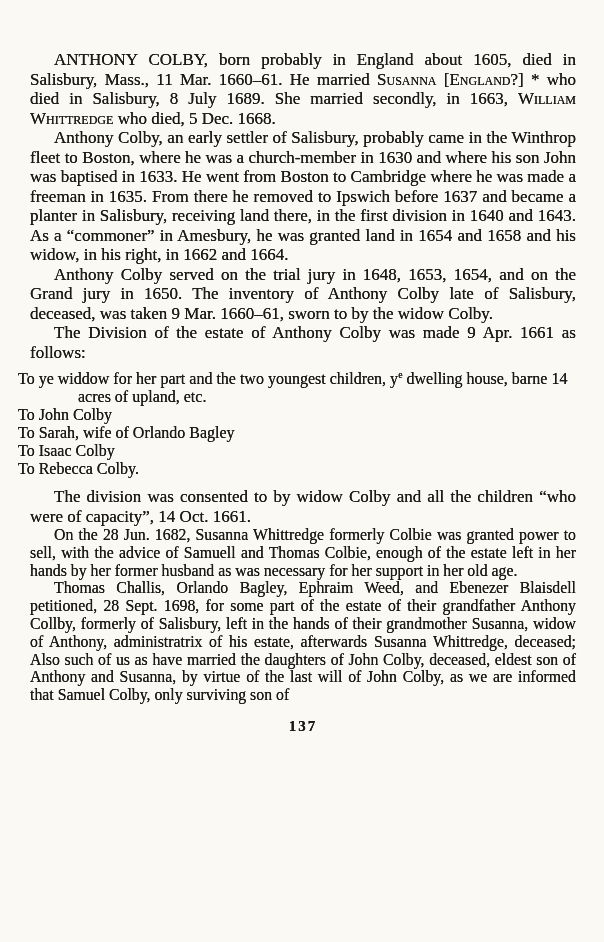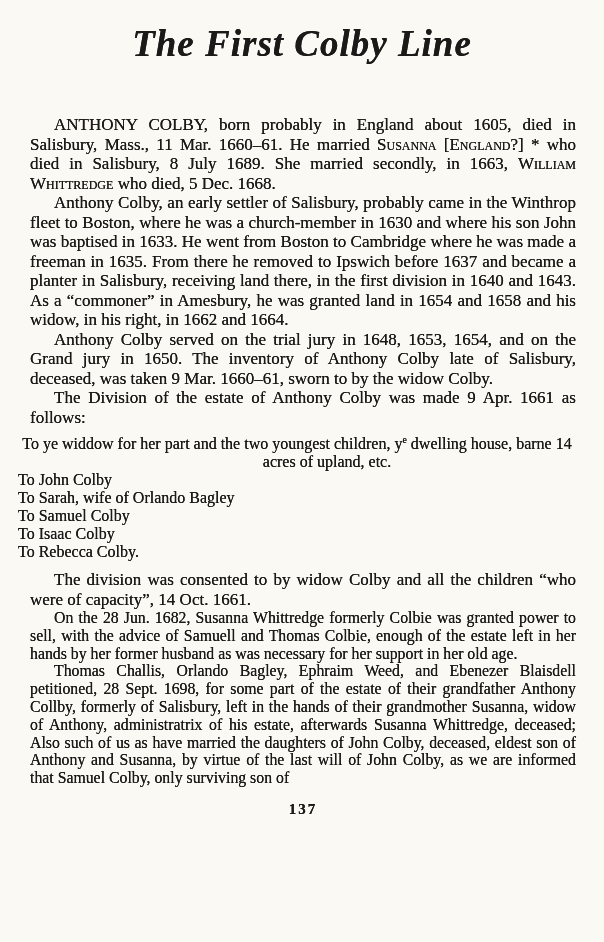--- a/index.html
+++ b/index.html
@@ -44,54 +44,51 @@
     margin:8px 0 9px -12px;
   }
   .div-item {
     font-size:16px;
     line-height:18px;
     text-align:left;
   }
   .div-item.hang {
     padding-left:60px;
     text-indent:-60px;
-    text-align:center;
   }
   p.footnote {
     margin:3px 0 0 0;
     font-size:14px;
     line-height:16px;
     text-align:justify;
     text-indent:16px;
   }
   .page-number {
     margin-top:14px;
     text-align:center;
     font-size:15px;
     font-weight:700;
     letter-spacing:2px;
   }
 </style>
 </head>
 <body>
 
 <div class="page">
-  <h1 class="title">The First Colby Line</h1>
 
   <div class="content">
     <p class="body"><span>ANTHONY COLBY, born probably in England about 1605, died in Salisbury, Mass., 11 Mar. 1660–61.  He married </span><span class="sc">Susanna [England?]</span><span> * who died in Salisbury, 8 July 1689.  She married secondly, in 1663, </span><span class="sc">William Whittredge</span><span> who died, 5 Dec. 1668.</span></p>
     <p class="body"><span>Anthony Colby, an early settler of Salisbury, probably came in the Winthrop fleet to Boston, where he was a church-member in 1630 and where his son John was baptised in 1633.  He went from Boston to Cambridge where he was made a freeman in 1635.  From there he removed to Ipswich before 1637 and became a planter in Salisbury, receiving land there, in the first division in 1640 and 1643.  As a “commoner” in Amesbury, he was granted land in 1654 and 1658 and his widow, in his right, in 1662 and 1664.</span></p>
     <p class="body"><span>Anthony Colby served on the trial jury in 1648, 1653, 1654, and on the Grand jury in 1650.  The inventory of Anthony Colby late of Salisbury, deceased, was taken 9 Mar. 1660–61, sworn to by the widow Colby.</span></p>
     <p class="body"><span>The Division of the estate of Anthony Colby was made 9 Apr. 1661 as follows:</span></p>
 
     <div class="div-list">
       <div class="div-item hang"><span>To ye widdow for her part and the two youngest children, y</span><sup>e</sup><span> dwelling house, barne 14 acres of upland, etc.</span></div>
       <div class="div-item"><span>To John Colby</span></div>
       <div class="div-item"><span>To Sarah, wife of Orlando Bagley</span></div>
-      <div class="div-item"><span>To Samuel Colby</span></div>
       <div class="div-item"><span>To Isaac Colby</span></div>
       <div class="div-item"><span>To Rebecca Colby.</span></div>
     </div>
 
     <p class="body"><span>The division was consented to by widow Colby and all the children “who were of capacity”, 14 Oct. 1661.</span></p>
     <p class="body small gap-top"><span>On the 28 Jun. 1682, Susanna Whittredge formerly Colbie was granted power to sell, with the advice of Samuell and Thomas Colbie, enough of the estate left in her hands by her former husband as was necessary for her support in her old age.</span></p>
     <p class="body small"><span>Thomas Challis, Orlando Bagley, Ephraim Weed, and Ebenezer Blaisdell petitioned, 28 Sept. 1698, for some part of the estate of their grandfather Anthony Collby, formerly of Salisbury, left in the hands of their grandmother Susanna, widow of Anthony, administratrix of his estate, afterwards Susanna Whittredge, deceased;  Also such of us as have married the daughters of John Colby, deceased, eldest son of Anthony and Susanna, by virtue of the last will of John Colby, as we are informed that Samuel Colby, only surviving son of</span></p>
 
     <div class="page-number">137</div>
   </div>

